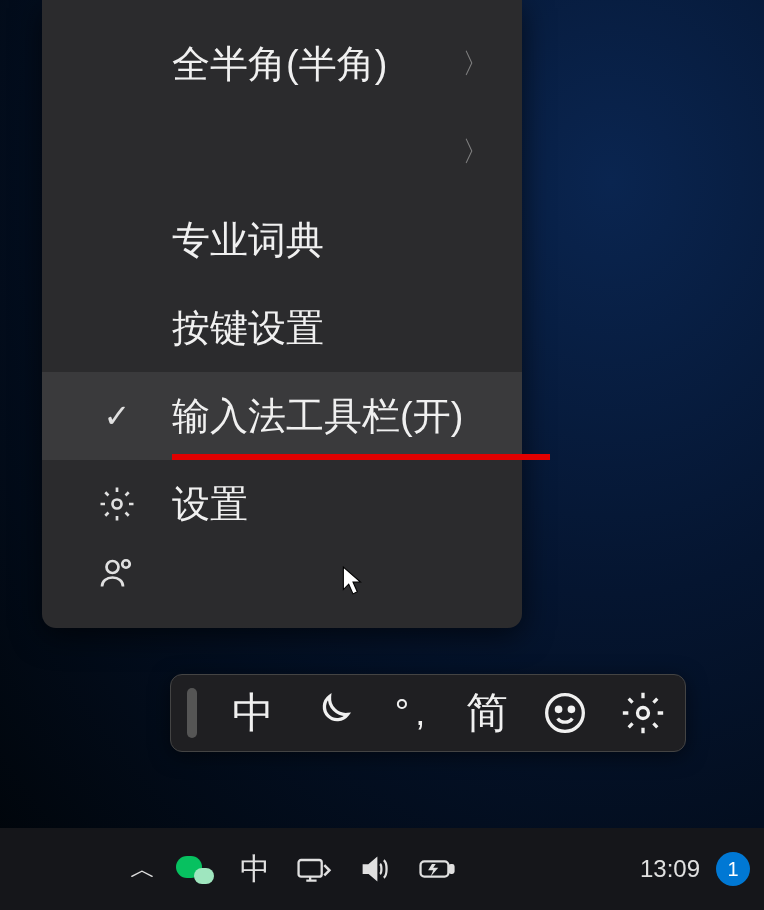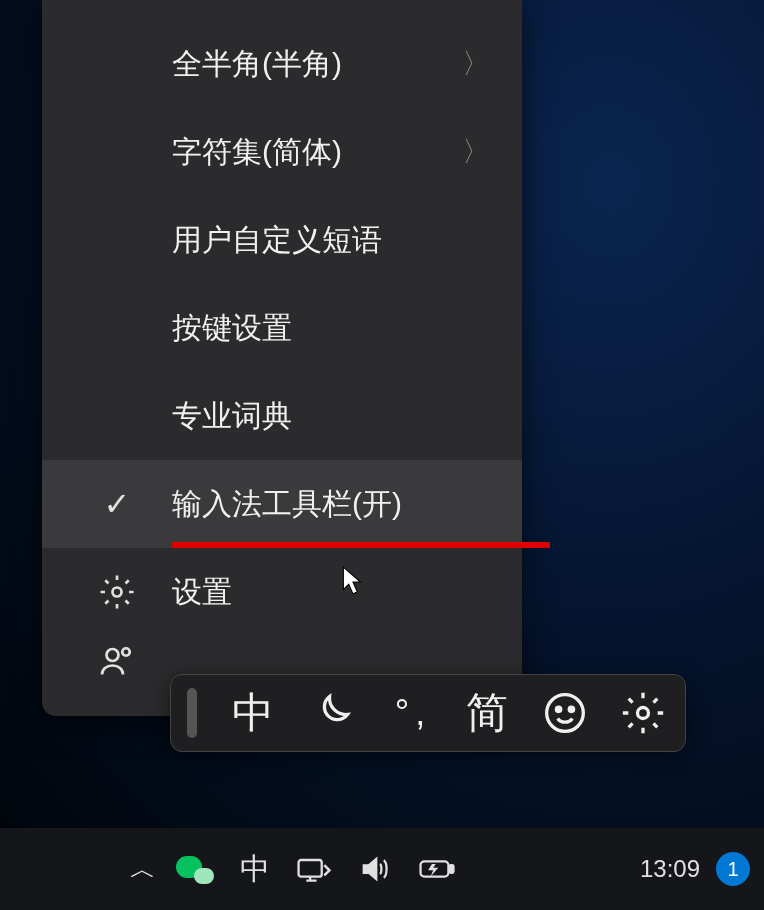--- a/index.html
+++ b/index.html
@@ -39,21 +39,21 @@
 .menu-icon-col {
   width: 110px;
   display: flex;
   justify-content: center;
   align-items: center;
   flex-shrink: 0;
 }
 
 .menu-label {
   color: #f0f0f0;
-  font-size: 30px;
+  font-size: 38px;
   font-weight: 400;
   flex: 1;
   white-space: nowrap;
 }
 
 .chevron {
   color: #808080;
   font-size: 28px;
   margin-left: auto;
   padding-right: 8px;
@@ -192,38 +192,33 @@
 <div class="context-menu">
 
   <div class="menu-item">
     <div class="menu-icon-col"></div>
     <span class="menu-label">全半角(半角)</span>
     <span class="chevron">〉</span>
   </div>
 
   <div class="menu-item">
     <div class="menu-icon-col"></div>
-    <span class="menu-label">字符集(简体)</span>
     <span class="chevron">〉</span>
   </div>
 
 
+
   <div class="menu-item">
     <div class="menu-icon-col"></div>
-    <span class="menu-label">用户自定义短语</span>
+    <span class="menu-label">专业词典</span>
   </div>
 
   <div class="menu-item">
     <div class="menu-icon-col"></div>
     <span class="menu-label">按键设置</span>
-  </div>
-
-  <div class="menu-item">
-    <div class="menu-icon-col"></div>
-    <span class="menu-label">专业词典</span>
   </div>
 
   <div class="menu-item selected">
     <div class="menu-icon-col">
       <span class="check-icon">✓</span>
     </div>
     <span class="menu-label">输入法工具栏(开)</span>
     <div class="underline"></div>
   </div>
 

